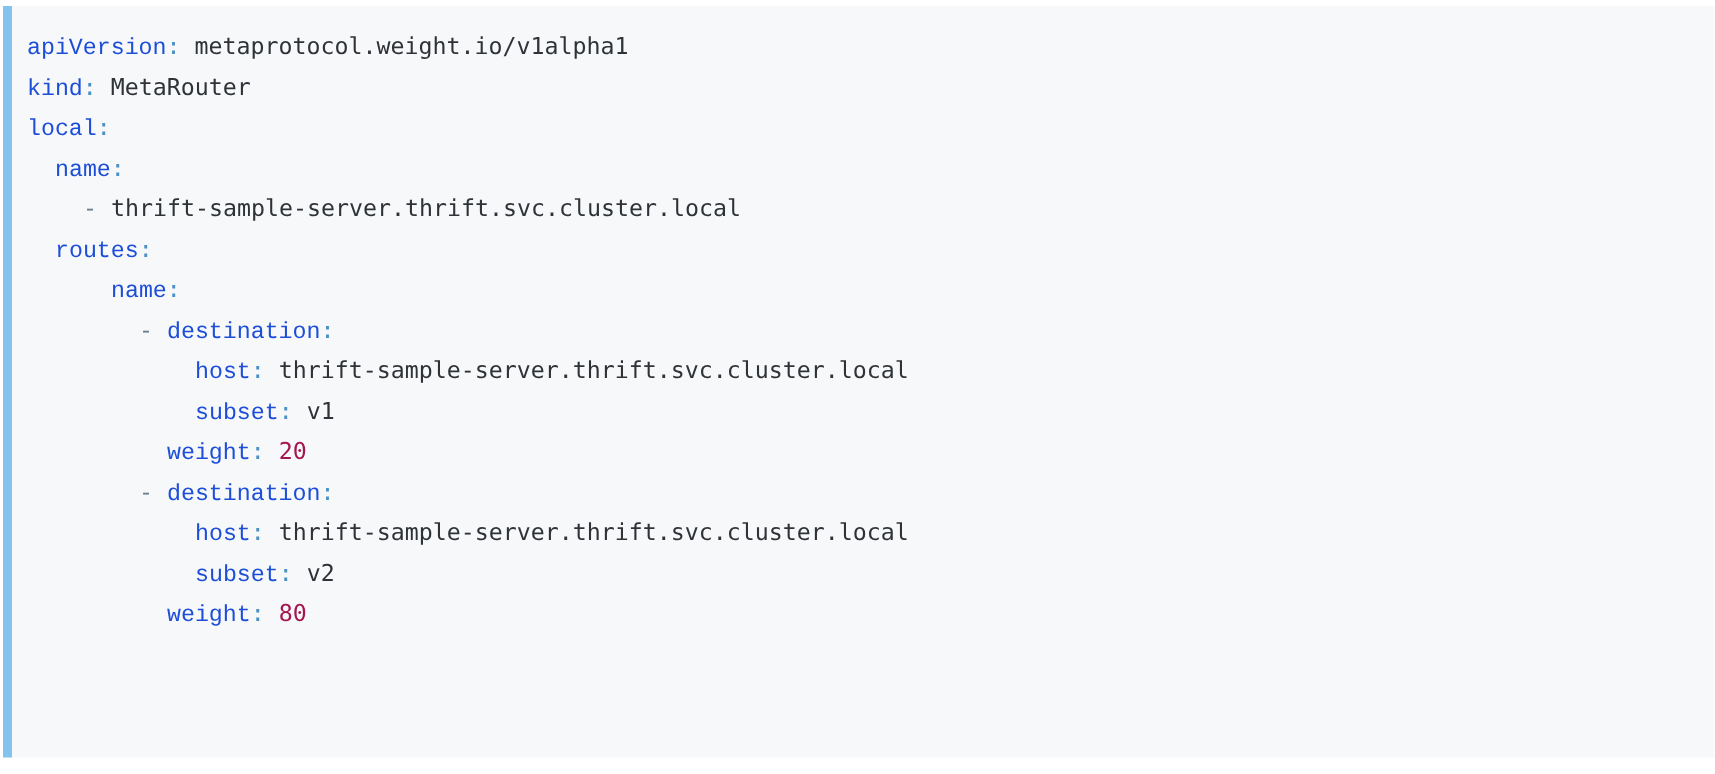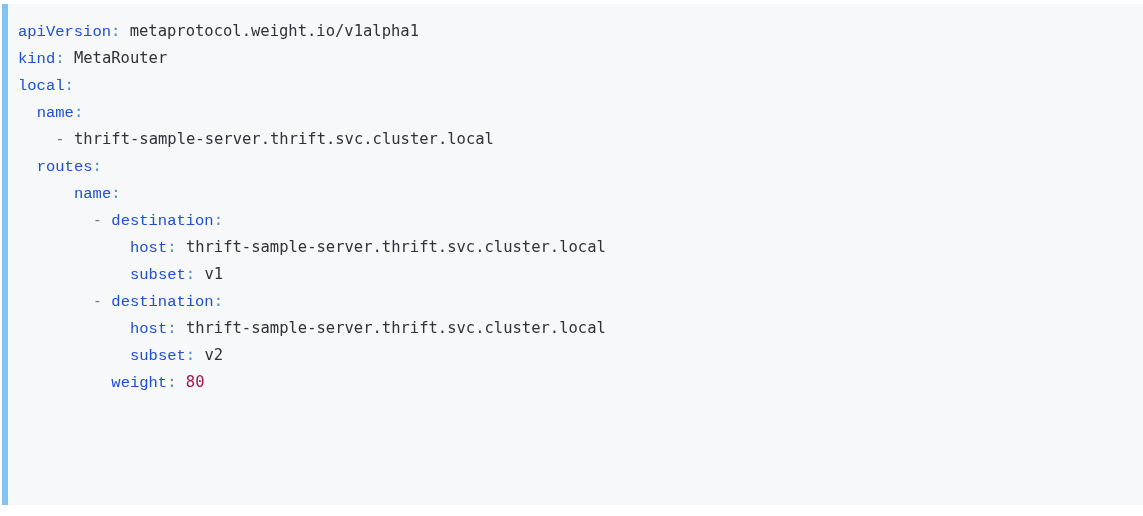--- a/index.html
+++ b/index.html
@@ -55,18 +55,19 @@
       <div class="line"><span class="tok-key">apiVersion</span><span class="tok-punct">:</span><span class="tok-val"> metaprotocol.weight.io/v1alpha1</span></div>
       <div class="line"><span class="tok-key">kind</span><span class="tok-punct">:</span><span class="tok-val"> MetaRouter</span></div>
       <div class="line"><span class="tok-key">local</span><span class="tok-punct">:</span></div>
       <div class="line"><span class="tok-indent">  </span><span class="tok-key">name</span><span class="tok-punct">:</span></div>
       <div class="line"><span class="tok-indent">    </span><span class="tok-dash">- </span><span class="tok-val">thrift-sample-server.thrift.svc.cluster.local</span></div>
       <div class="line"><span class="tok-indent">  </span><span class="tok-key">routes</span><span class="tok-punct">:</span></div>
       <div class="line"><span class="tok-indent">      </span><span class="tok-key">name</span><span class="tok-punct">:</span></div>
       <div class="line"><span class="tok-indent">        </span><span class="tok-dash">- </span><span class="tok-key">destination</span><span class="tok-punct">:</span></div>
       <div class="line"><span class="tok-indent">            </span><span class="tok-key">host</span><span class="tok-punct">:</span><span class="tok-val"> thrift-sample-server.thrift.svc.cluster.local</span></div>
       <div class="line"><span class="tok-indent">            </span><span class="tok-key">subset</span><span class="tok-punct">:</span><span class="tok-val"> v1</span></div>
+      <div class="line"><span class="tok-indent">          </span><span class="tok-key">weight</span><span class="tok-punct">:</span><span class="tok-num"> 20</span></div>
       <div class="line"><span class="tok-indent">        </span><span class="tok-dash">- </span><span class="tok-key">destination</span><span class="tok-punct">:</span></div>
       <div class="line"><span class="tok-indent">            </span><span class="tok-key">host</span><span class="tok-punct">:</span><span class="tok-val"> thrift-sample-server.thrift.svc.cluster.local</span></div>
       <div class="line"><span class="tok-indent">            </span><span class="tok-key">subset</span><span class="tok-punct">:</span><span class="tok-val"> v2</span></div>
       <div class="line"><span class="tok-indent">          </span><span class="tok-key">weight</span><span class="tok-punct">:</span><span class="tok-num"> 80</span></div>
     </div>
 </div>
 
 </body></html>

